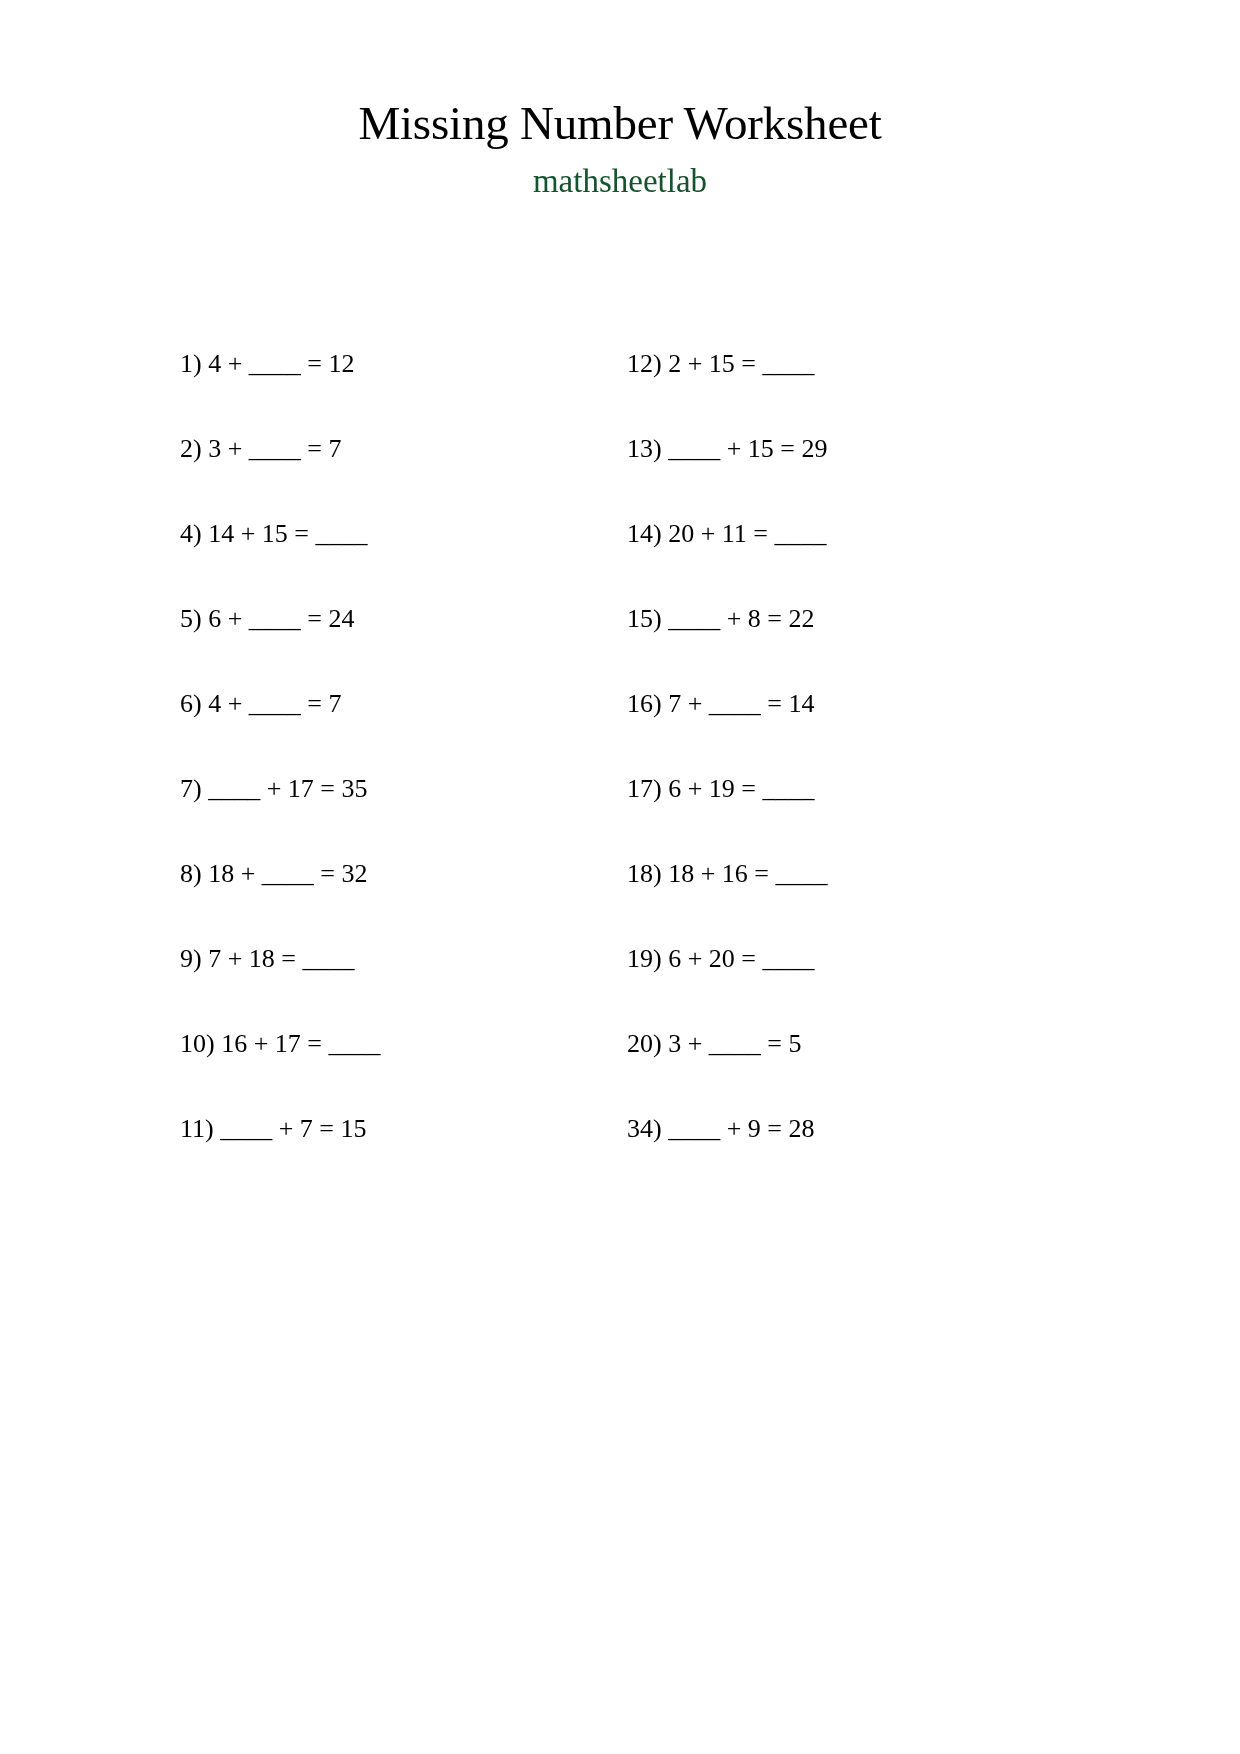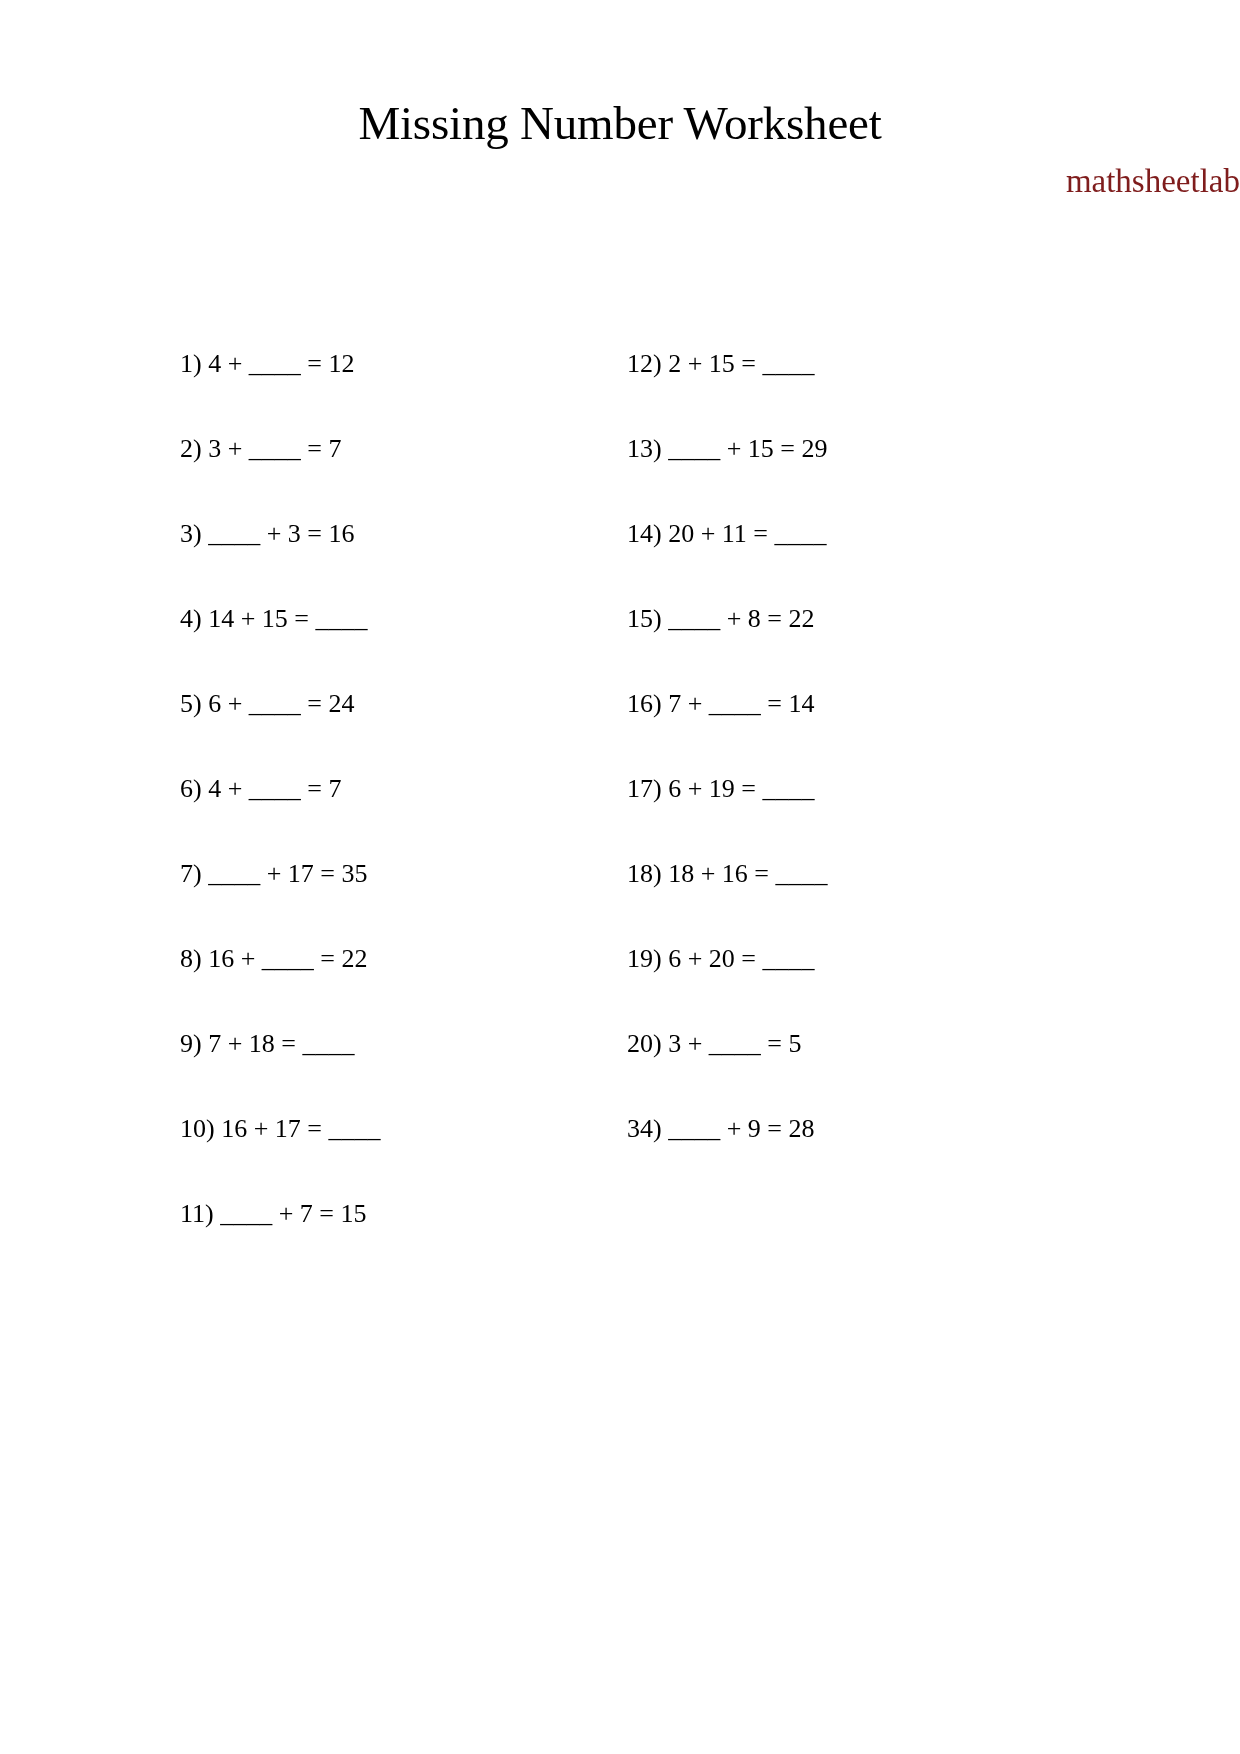--- a/index.html
+++ b/index.html
@@ -39,23 +39,22 @@
     color: #000000;
     letter-spacing: -0.2px;
     white-space: nowrap;
   }
 
   .worksheet-subtitle {
     margin-top: 18px;
     font-size: 33px;
     font-weight: 400;
     line-height: 1.0;
-    color: #7f1d1d;
+    color: #14532d;
     white-space: nowrap;
-    text-align: right;
   }
 
   .problems {
     position: absolute;
     left: 0;
     top: 305px;
     width: 1240px;
     height: 960px;
   }
 
@@ -83,26 +82,25 @@
   <div class="header">
     <div class="worksheet-title">Missing Number Worksheet</div>
     <div class="worksheet-subtitle">mathsheetlab</div>
   </div>
 
   <div class="problems">
 
     <div class="column left">
       <div class="problem-row">1) 4 + ____ = 12</div>
       <div class="problem-row">2) 3 + ____ = 7</div>
-      <div class="problem-row">3) ____ + 3 = 16</div>
       <div class="problem-row">4) 14 + 15 = ____</div>
       <div class="problem-row">5) 6 + ____ = 24</div>
       <div class="problem-row">6) 4 + ____ = 7</div>
       <div class="problem-row">7) ____ + 17 = 35</div>
-      <div class="problem-row">8) 16 + ____ = 22</div>
+      <div class="problem-row">8) 18 + ____ = 32</div>
       <div class="problem-row">9) 7 + 18 = ____</div>
       <div class="problem-row">10) 16 + 17 = ____</div>
       <div class="problem-row">11) ____ + 7 = 15</div>
     </div>
 
     <div class="column right">
       <div class="problem-row">12) 2 + 15 = ____</div>
       <div class="problem-row">13) ____ + 15 = 29</div>
       <div class="problem-row">14) 20 + 11 = ____</div>
       <div class="problem-row">15) ____ + 8 = 22</div>

